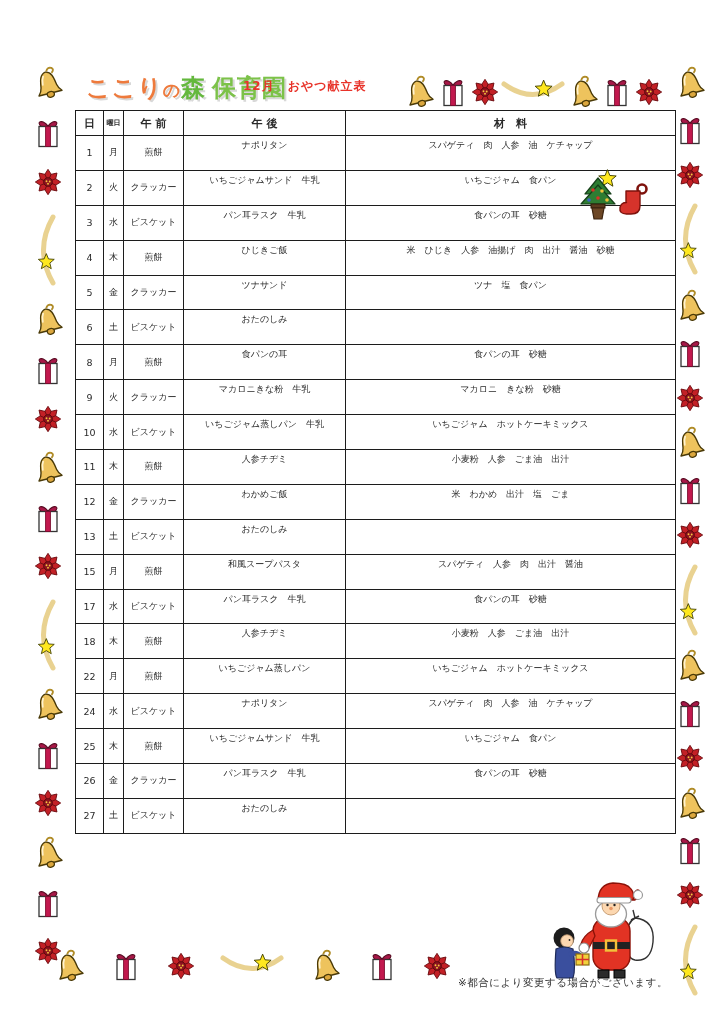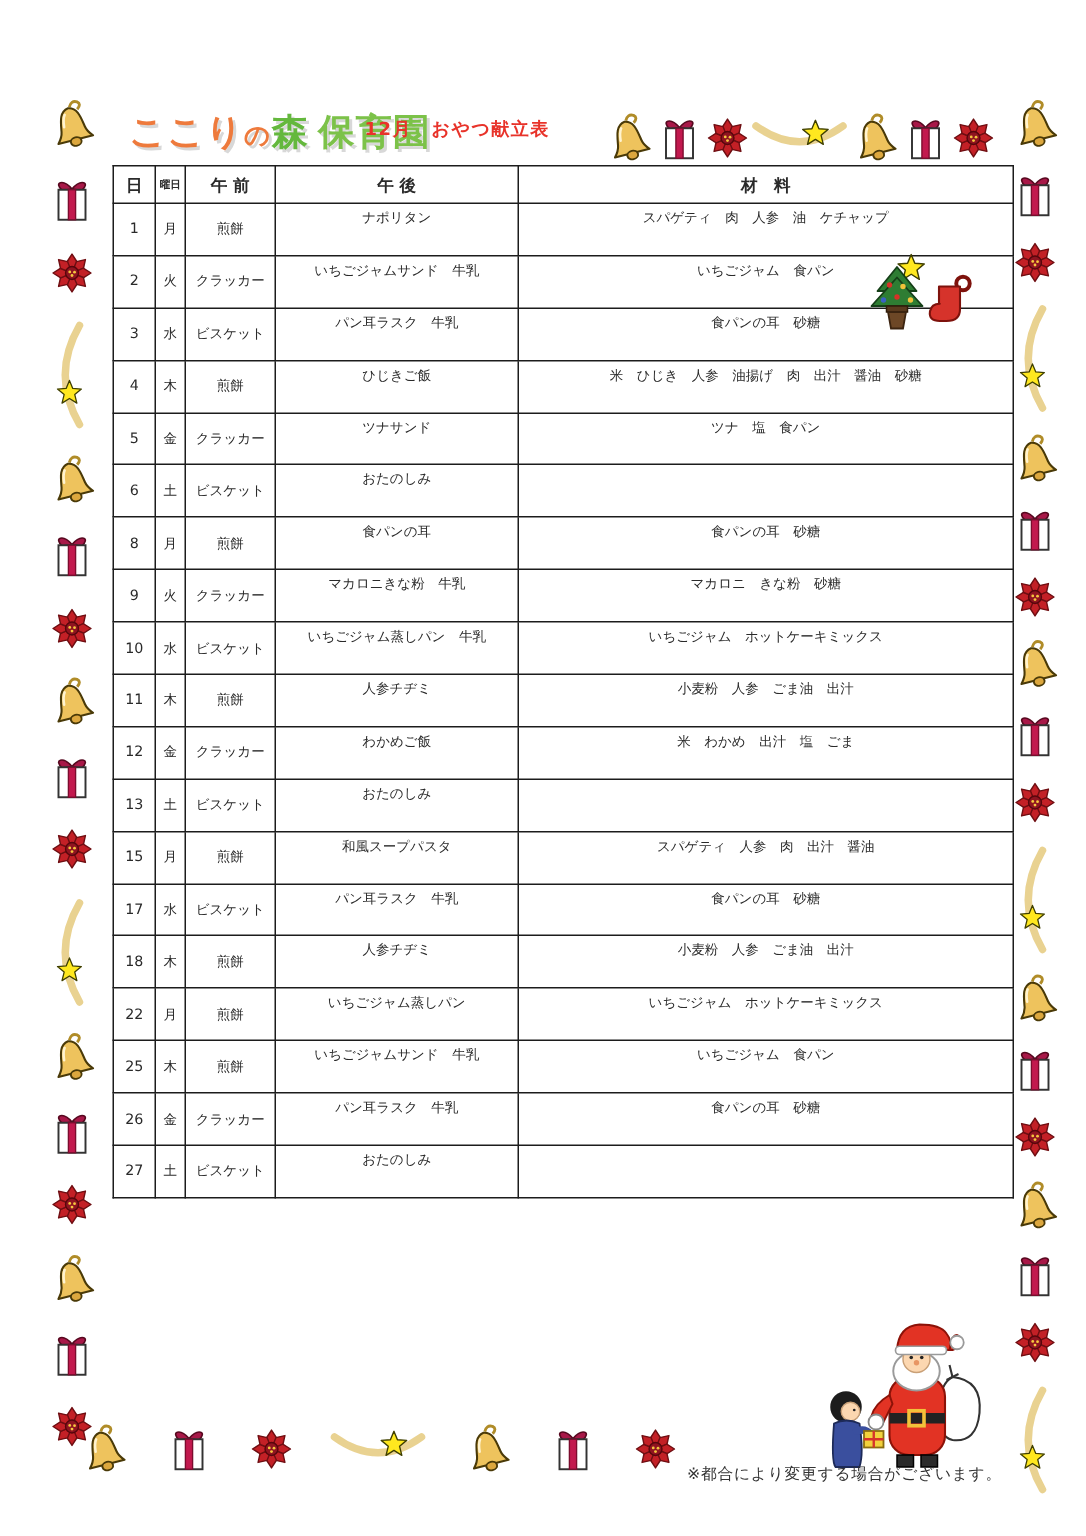--- a/index.html
+++ b/index.html
@@ -484,20 +484,27 @@
           <td class="col-ingredients">小麦粉　人参　ごま油　出汁</td>
         </tr>
         <tr>
           <td class="col-day">22</td>
           <td class="col-weekday">月</td>
           <td class="col-morning">煎餅</td>
           <td class="col-afternoon">いちごジャム蒸しパン</td>
           <td class="col-ingredients">いちごジャム　ホットケーキミックス</td>
         </tr>
         <tr>
+          <td class="col-day">24</td>
+          <td class="col-weekday">水</td>
+          <td class="col-morning">ビスケット</td>
+          <td class="col-afternoon">ナポリタン</td>
+          <td class="col-ingredients">スパゲティ　肉　人参　油　ケチャップ</td>
+        </tr>
+        <tr>
           <td class="col-day">25</td>
           <td class="col-weekday">木</td>
           <td class="col-morning">煎餅</td>
           <td class="col-afternoon">いちごジャムサンド　牛乳</td>
           <td class="col-ingredients">いちごジャム　食パン</td>
         </tr>
         <tr>
           <td class="col-day">26</td>
           <td class="col-weekday">金</td>
           <td class="col-morning">クラッカー</td>

